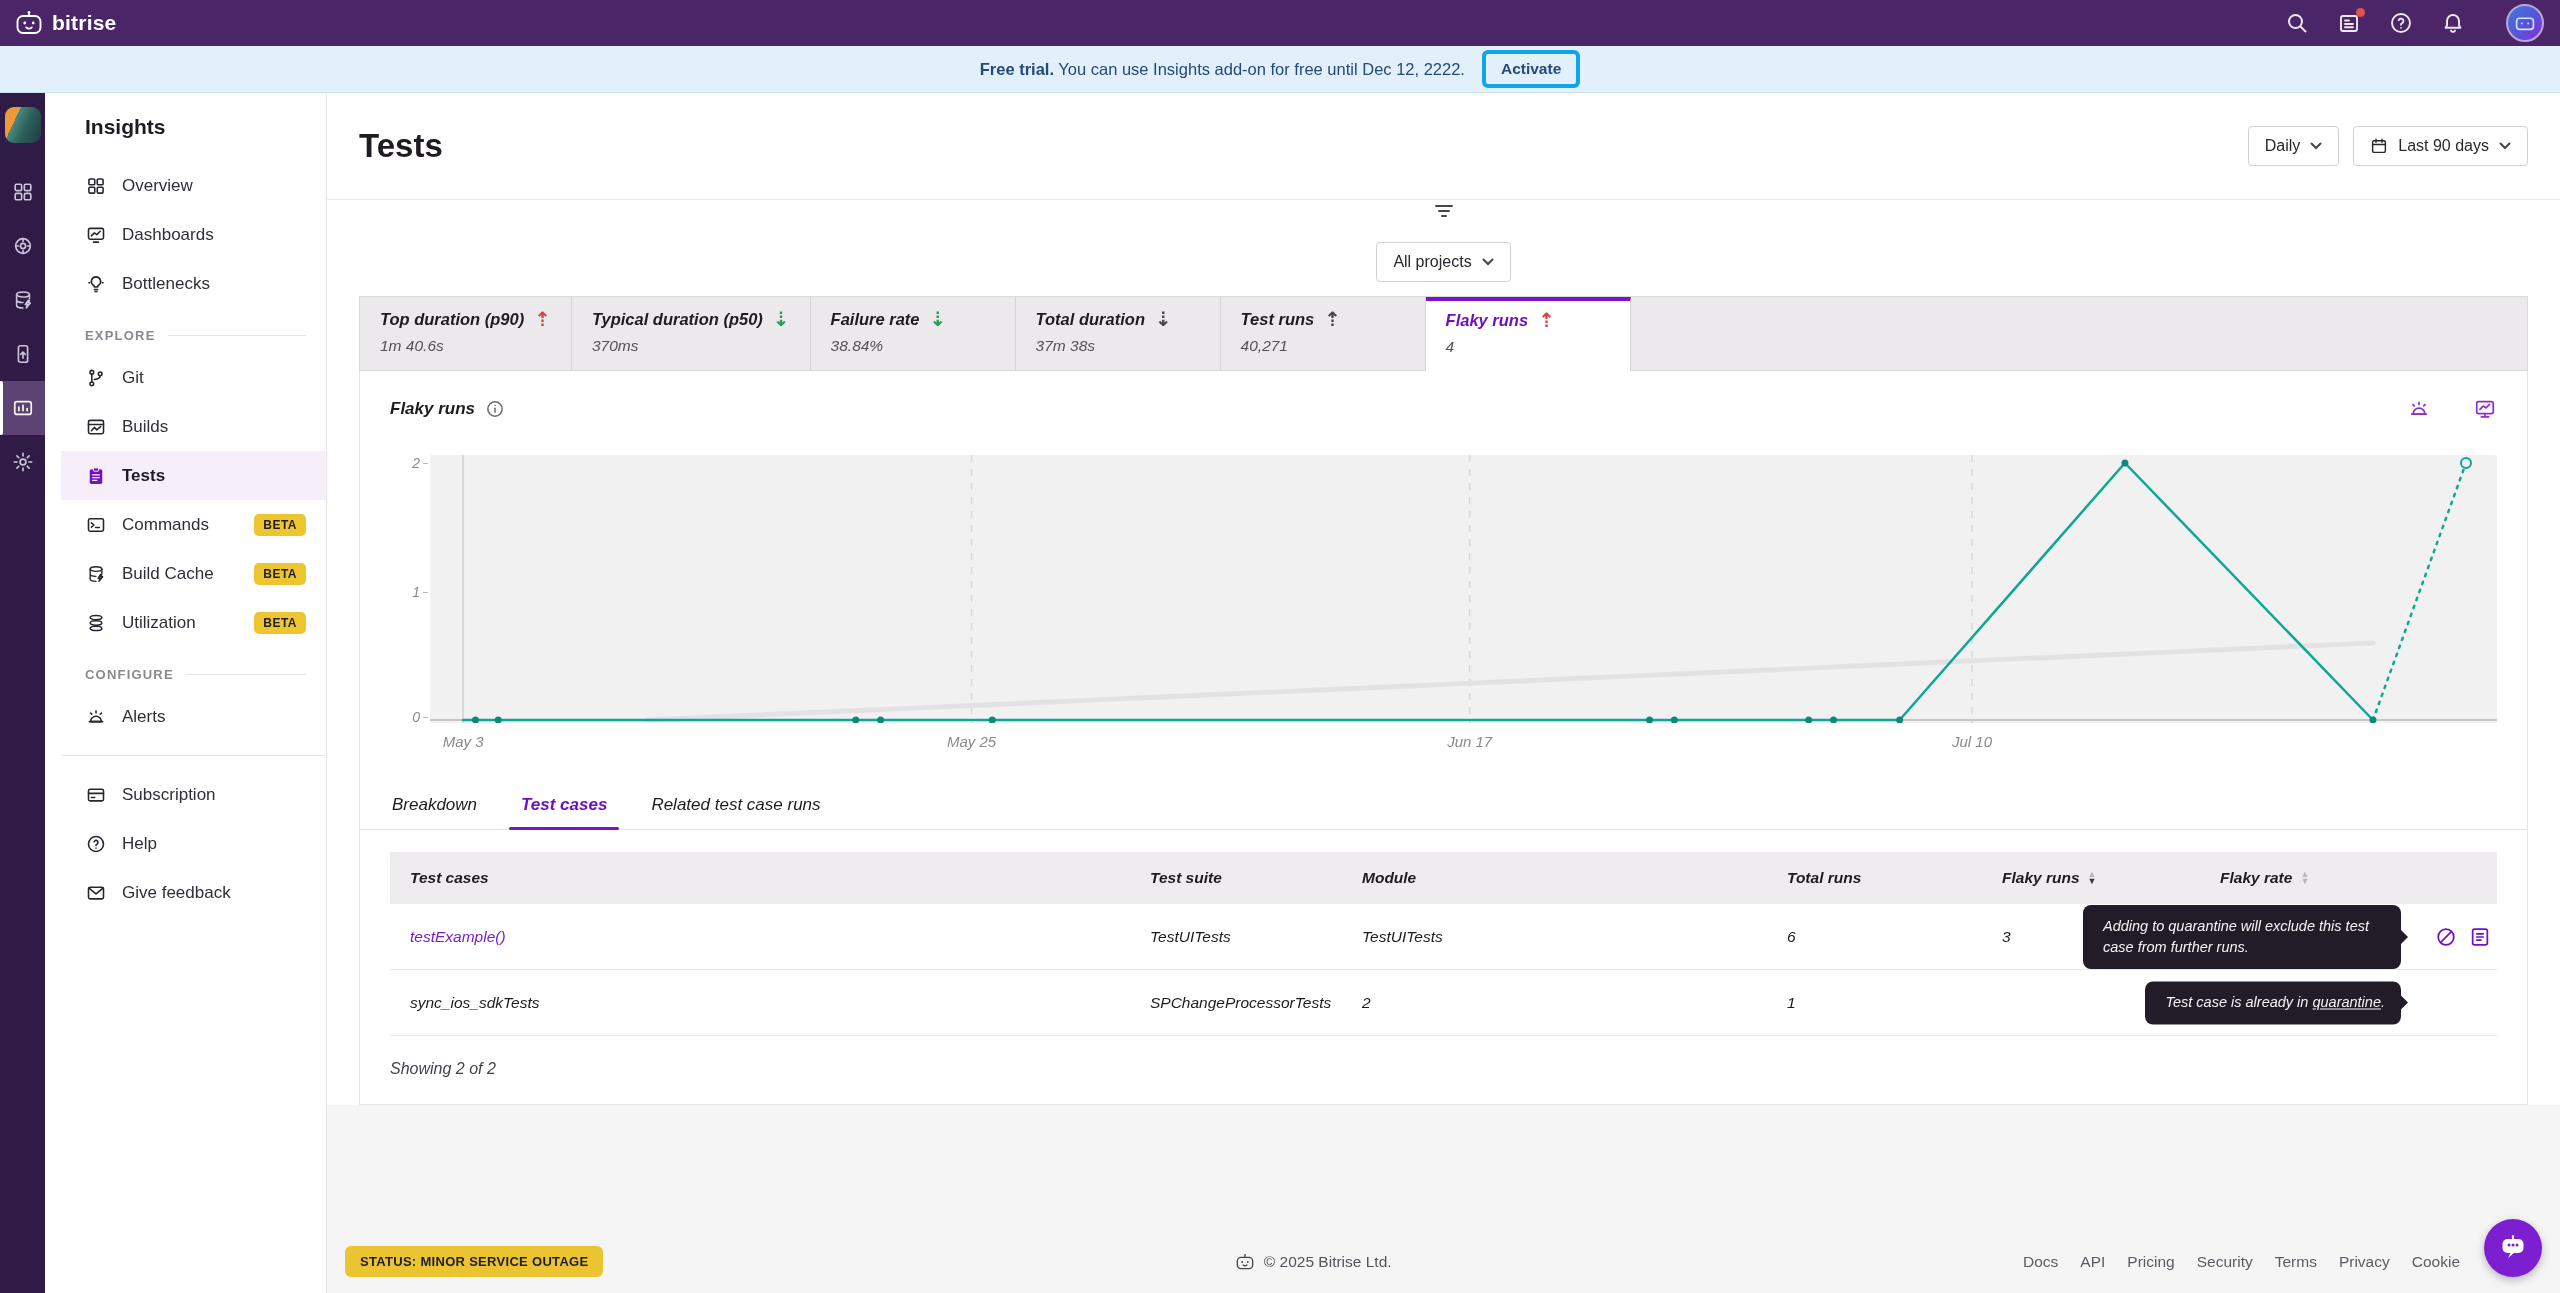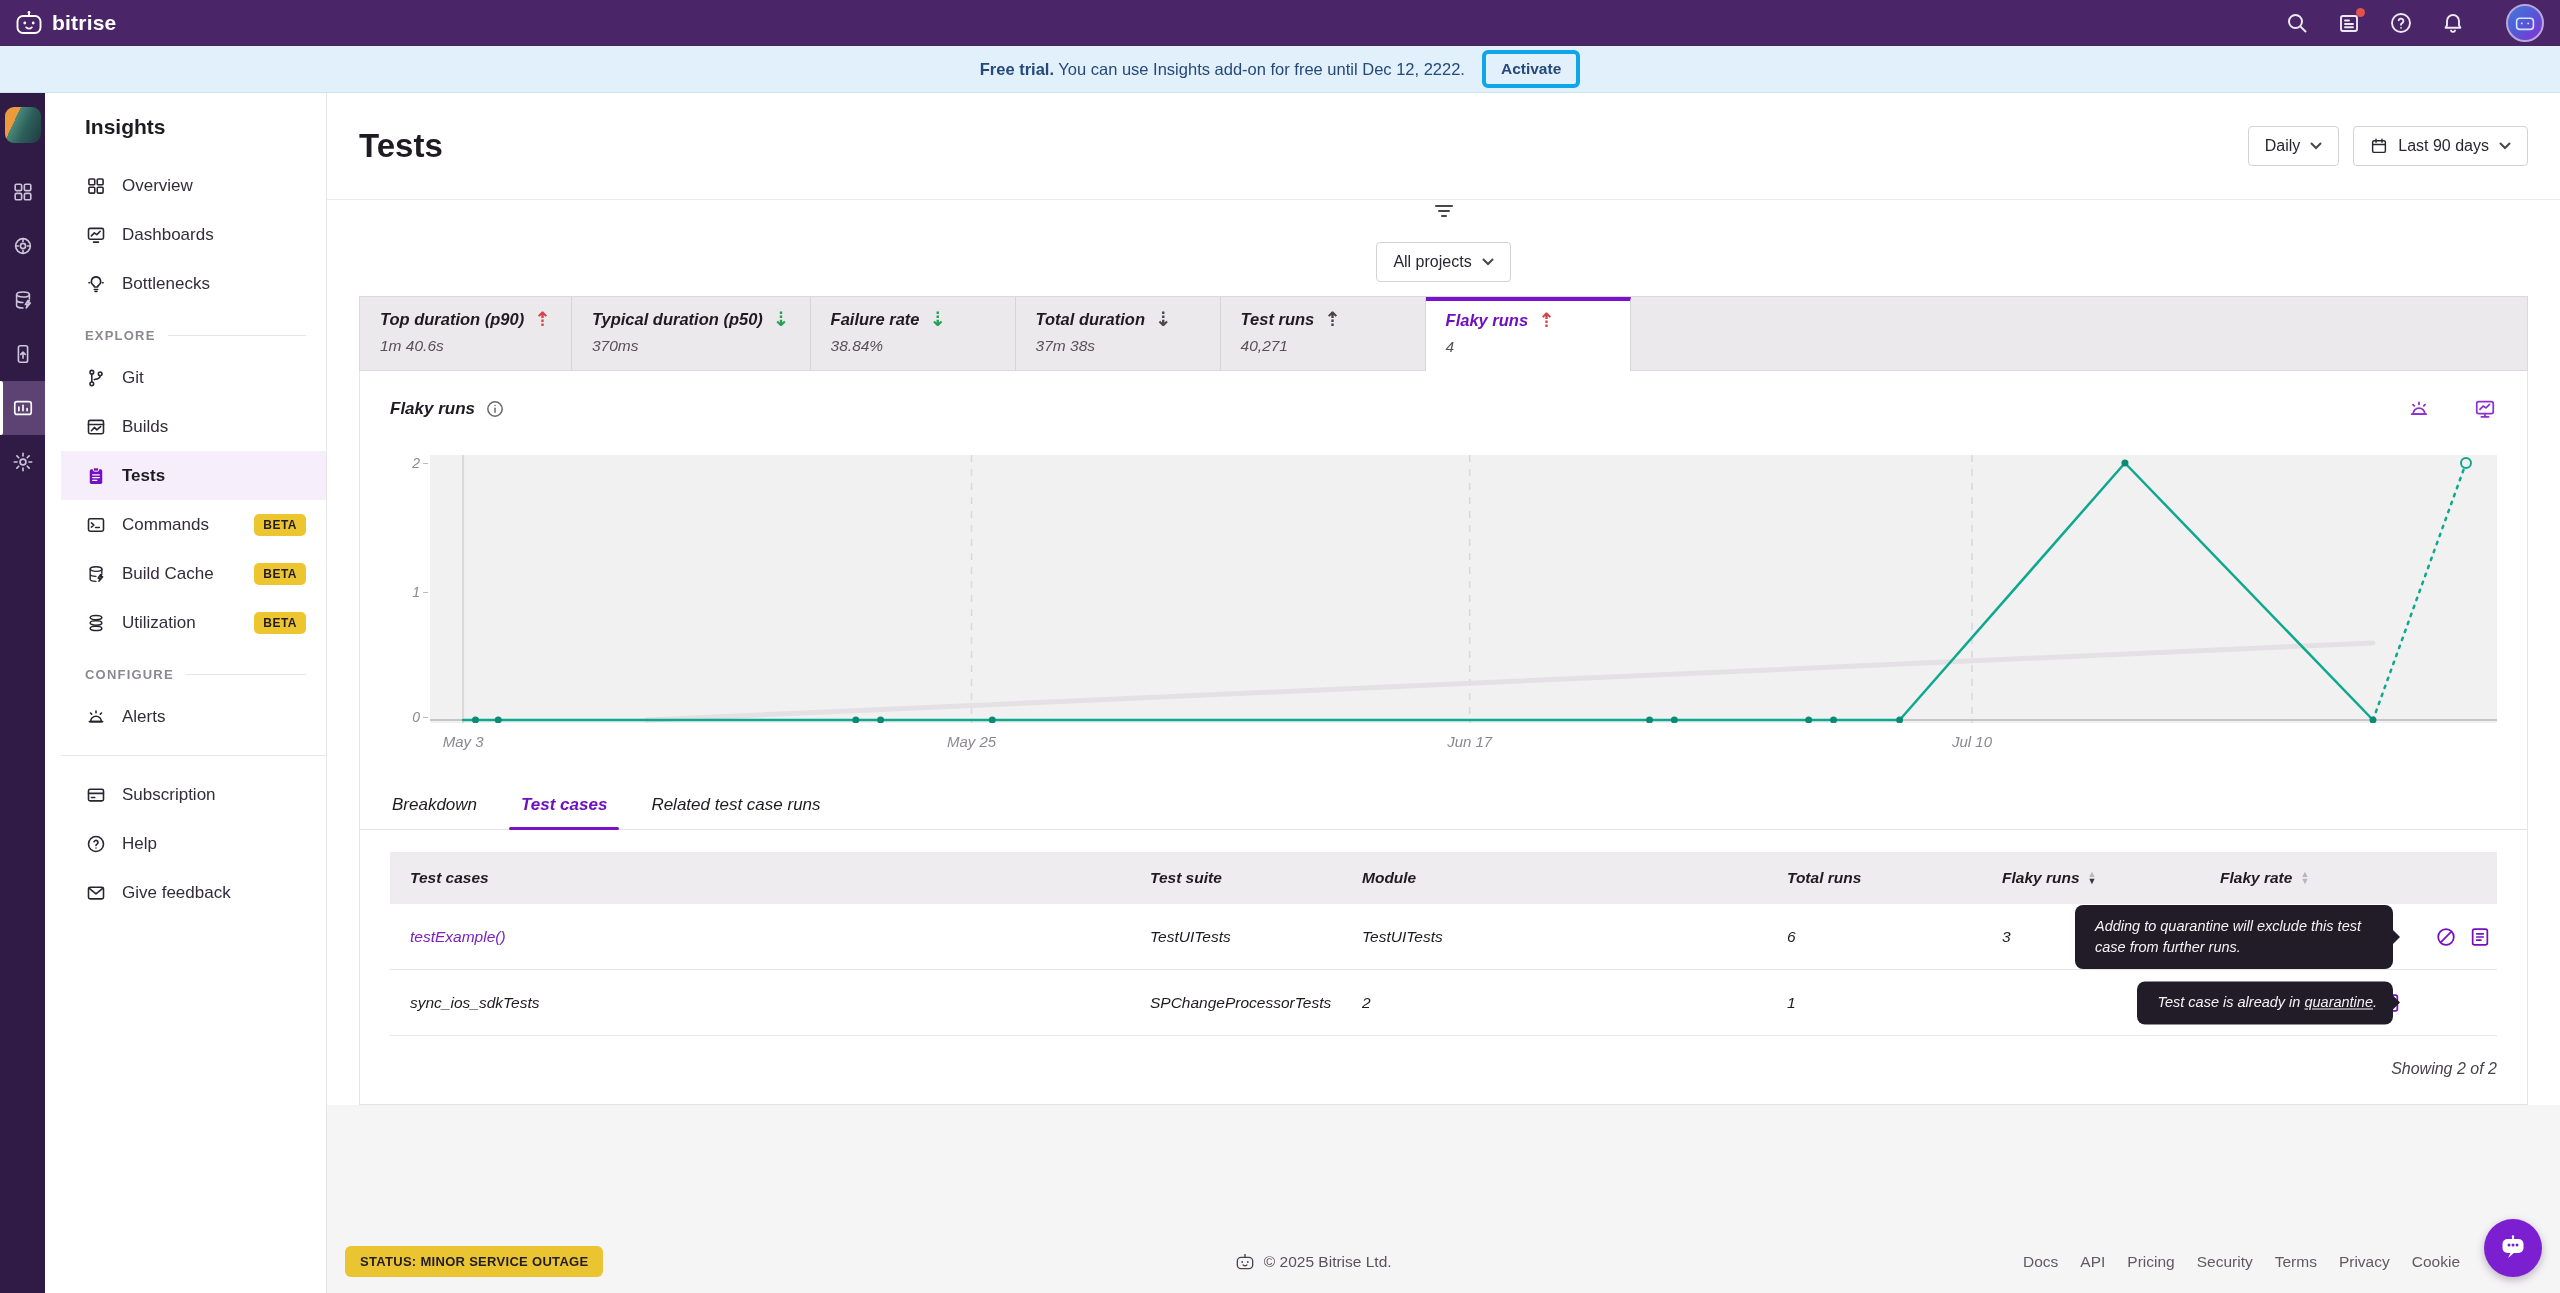--- a/index.html
+++ b/index.html
@@ -104,24 +104,24 @@
   .t-head { background:#EFECEF; height:52px; font-size:15.5px; font-weight:bold; }
   .t-head > div { padding:0 0 0 20px; display:flex; align-items:center; white-space:nowrap; }
   .sort { display:inline-flex; flex-direction:column; margin-left:8px; line-height:7px; font-size:9px; color:#B9B5BC; }
   .sort .on { color:#3A3440; }
   .t-row { height:66px; border-bottom:1px solid #E9E6E9; position:relative; font-size:15.5px; }
   .t-row > div { padding-left:20px; white-space:nowrap; }
   .t-link { color:#7A1FC0; cursor:pointer; }
   .t-actions { display:flex; justify-content:flex-end; gap:12px; padding-right:14px !important; }
   .act-ic { width:22px; height:22px; cursor:pointer; }
   .act-ic.purple { color:#760FC3; } .act-ic.gray { color:#C3BFC6; }
-  .showing { text-align:right; padding:24px 0 26px; font-size:16px; color:#46414B; }
-
-  
-  .tooltip { position:absolute; right:104px; top:50%; transform:translateY(-50%); background:#221C28; color:#F5F3F6; font-size:14.5px; line-height:1.45; border-radius:8px; padding:11px 16px; z-index:6; }
+  .showing { text-align:left; padding:24px 0 26px; font-size:16px; color:#46414B; }
+
+  
+  .tooltip { position:absolute; right:96px; top:50%; transform:translateY(-50%); background:#221C28; color:#F5F3F6; font-size:14.5px; line-height:1.45; border-radius:8px; padding:11px 16px; z-index:6; }
   .tooltip::after { content:""; position:absolute; right:-7px; top:50%; transform:translateY(-50%); border-top:7px solid transparent; border-bottom:7px solid transparent; border-left:7px solid #221C28; }
   .tooltip.wide { width:318px; white-space:normal; padding-right:18px; }
   .tooltip.nowrap { white-space:nowrap; }
   .tooltip .tt-link { text-decoration:underline; color:#F5F3F6; cursor:pointer; }
 
   
   .bottom { flex:1; background:#F6F5F6; display:flex; flex-direction:column; justify-content:flex-end; }
   .footer { display:flex; align-items:center; padding:0 100px 16px 18px; }
   .status-badge { background:#EAC431; color:#221C28; font-size:13px; font-weight:bold; letter-spacing:.3px; border-radius:6px; padding:8px 15px; cursor:pointer; white-space:nowrap; }
   .footer-center { flex:1; display:flex; align-items:center; justify-content:center; gap:9px; color:#57525B; font-size:15.5px; }

